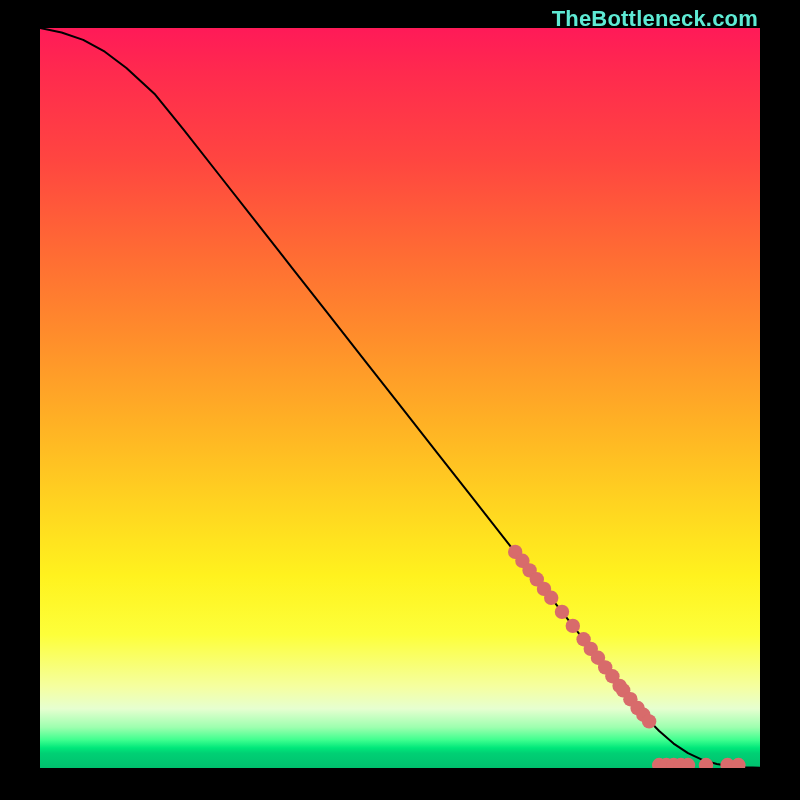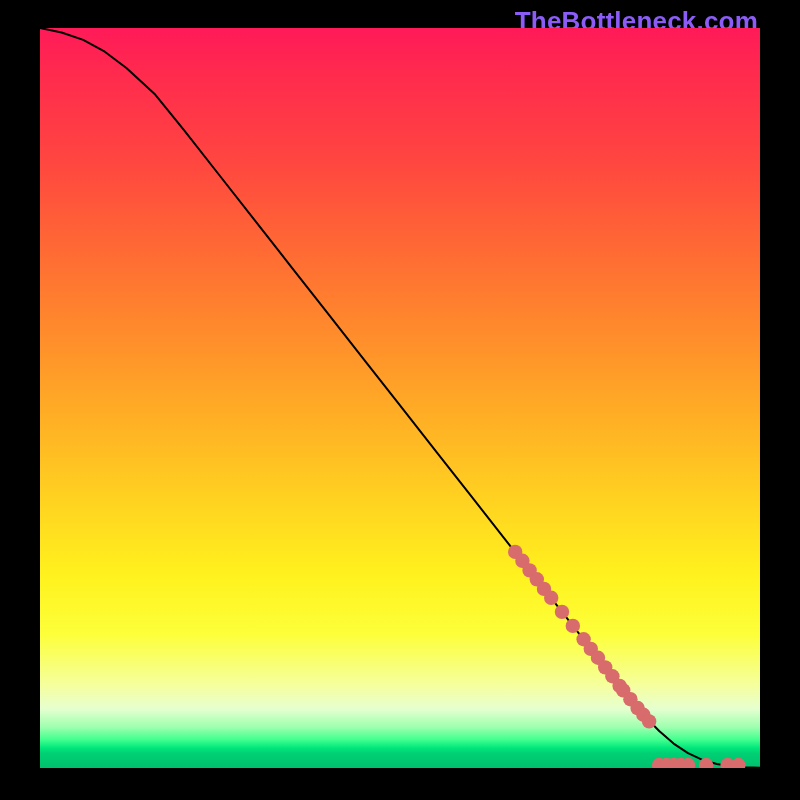--- a/index.html
+++ b/index.html
@@ -46,23 +46,23 @@
       #3fff8f 96.2%,
       #00e77a 97.3%,
       #00d074 98.0%,
       #00c06e 100%
     );
   }
   .watermark {
     position: absolute;
     top: 6px;
     right: 42px;
-    font-size: 26px;
+    font-size: 22px;
     font-weight: 600;
-    color: #8b5cf6;
+    color: #5eead4;
     letter-spacing: 0.2px;
     user-select: none;
   }
   svg.overlay {
     position: absolute;
     left: 0; top: 0;
     width: 720px;
     height: 740px;
   }
   .curve-path {

